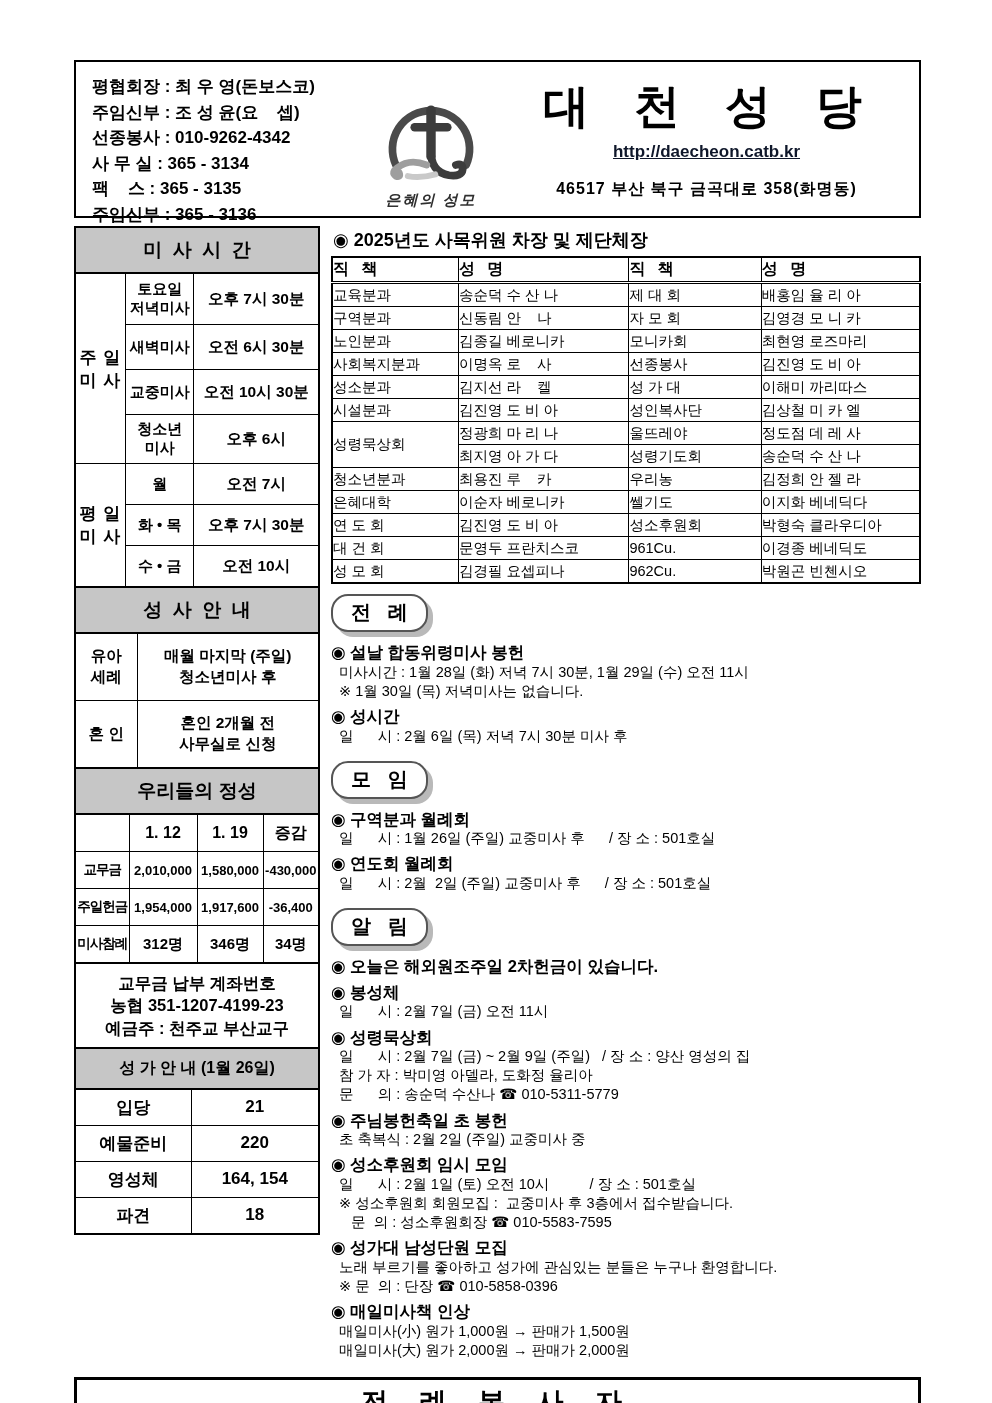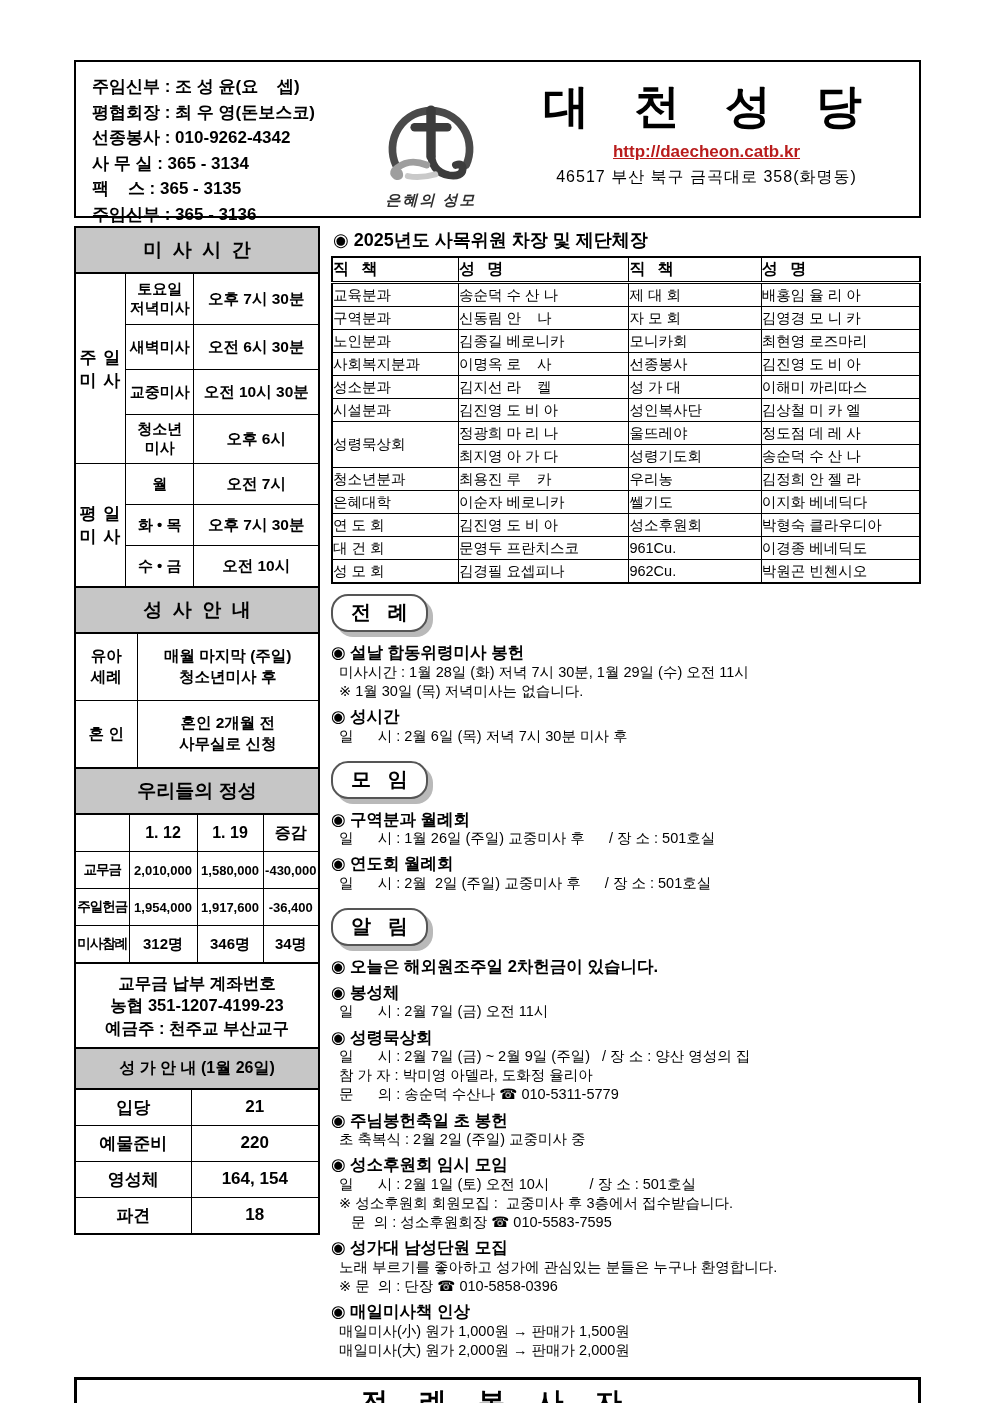--- a/index.html
+++ b/index.html
@@ -8,22 +8,22 @@
   .content{position:absolute;left:74px;top:60px;width:847px;}
 
   
   .masthead-box{border:2px solid #000;display:flex;align-items:stretch;height:154px;}
   .contacts{width:276px;padding:12px 0 0 16px;font-weight:bold;font-size:17px;line-height:1.5;}
   .contact-line{white-space:pre;}
   .logoCol{width:126px;display:flex;flex-direction:column;align-items:center;justify-content:flex-end;padding-bottom:6px;font-style:italic;}
   .logo-caption{font-size:15px;font-weight:bold;letter-spacing:2px;color:#2f2f2f;margin-top:-2px;white-space:pre;}
   .mast-right{flex:1;text-align:center;padding-top:14px;}
   .church-title{font-size:46px;font-weight:900;letter-spacing:16px;white-space:pre;margin-left:8px;}
-  .church-url{display:inline-block;color:#b91c1c;font-weight:bold;font-size:17px;text-decoration:underline;margin-top:4px;}
-  .church-address{font-size:16px;font-weight:normal;margin-top:5px;letter-spacing:1px;white-space:pre;}
+  .church-url{display:inline-block;color:#0f172a;font-weight:bold;font-size:17px;text-decoration:underline;margin-top:4px;}
+  .church-address{font-size:16px;font-weight:bold;margin-top:17px;letter-spacing:1px;white-space:pre;}
 
   
   .main{display:flex;gap:11px;margin-top:8px;align-items:flex-start;}
   .sidebar{width:246px;flex:none;}
   .rightcol{flex:1;min-width:0;}
 
   
   .band{border:2px solid #000;background:#c6c6c6;text-align:center;font-weight:bold;
         font-size:19px;padding:9px 0;white-space:pre;margin-top:-2px;}
   .band.first{margin-top:0;}
@@ -63,22 +63,22 @@
   .servers .ttl{font-size:27px;font-weight:900;letter-spacing:12px;height:42px;border-bottom:2px solid #000;white-space:pre;}
 </style>
 </head>
 <body>
 
 <div class="page">
  <div class="content">
 
   <div class="masthead-box">
     <div class="contacts">
+      <div class="contact-line">평협회장 : 최 우 영(돈보스코)</div>
       <div class="contact-line">주임신부 : 조 성 윤(요    셉)</div>
-      <div class="contact-line">평협회장 : 최 우 영(돈보스코)</div>
       <div class="contact-line">선종봉사 : 010-9262-4342</div>
       <div class="contact-line">사 무 실 : 365 - 3134</div>
       <div class="contact-line">팩    스 : 365 - 3135</div>
       <div class="contact-line">주임신부 : 365 - 3136</div>
     </div>
     <div class="logoCol">
       <span>
         <svg width="112" height="96" viewBox="0 0 130 112" aria-hidden="true">
           <path d="M 24 84 A 45 45 0 1 1 106 84" fill="none" stroke="#4a4a4a" stroke-width="9" stroke-linecap="round"></path>
           <path d="M65 20 L65 74" stroke="#3c3c3c" stroke-width="11" stroke-linecap="round"></path>

